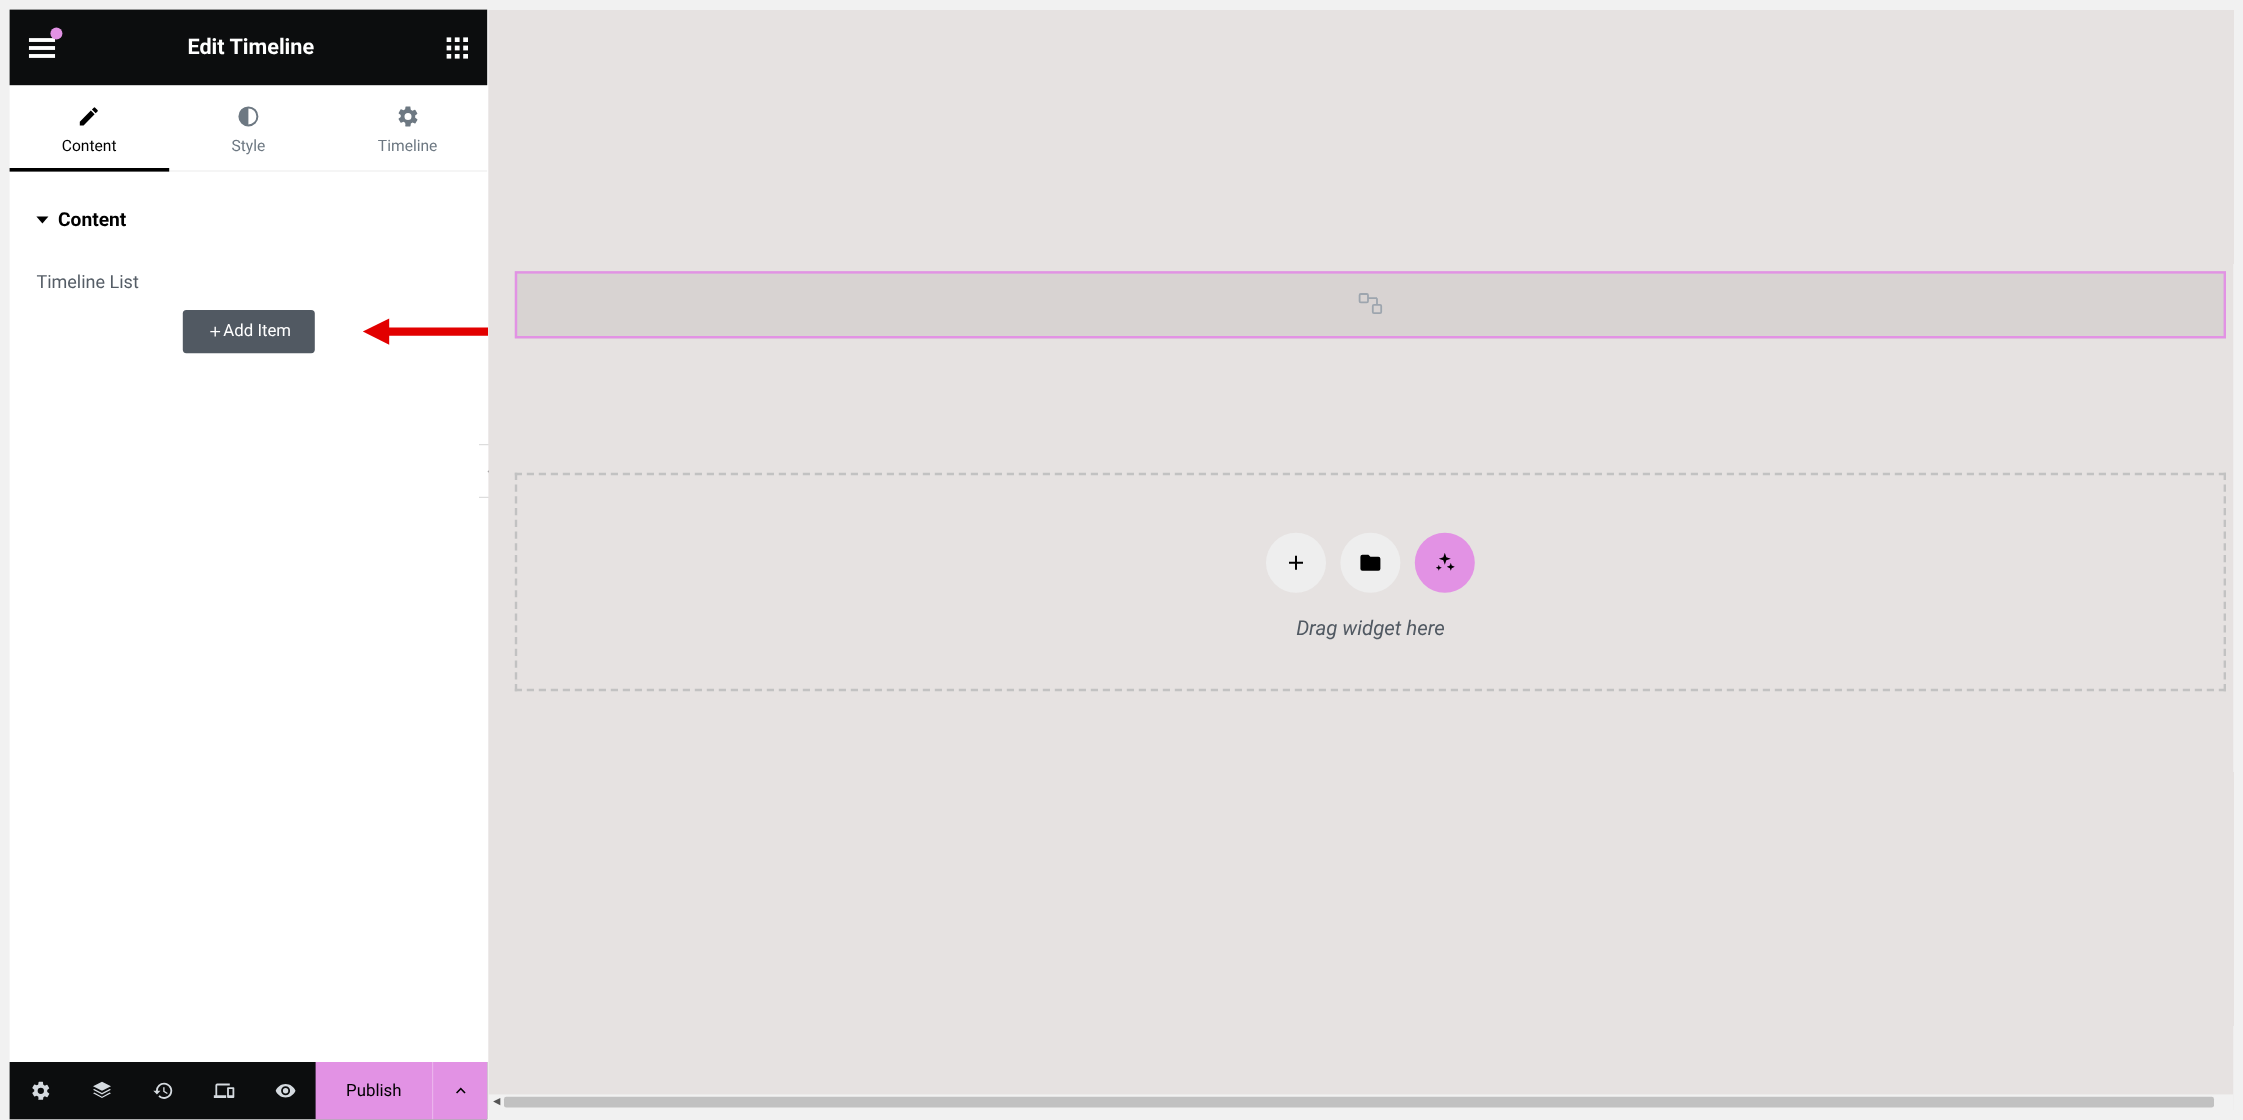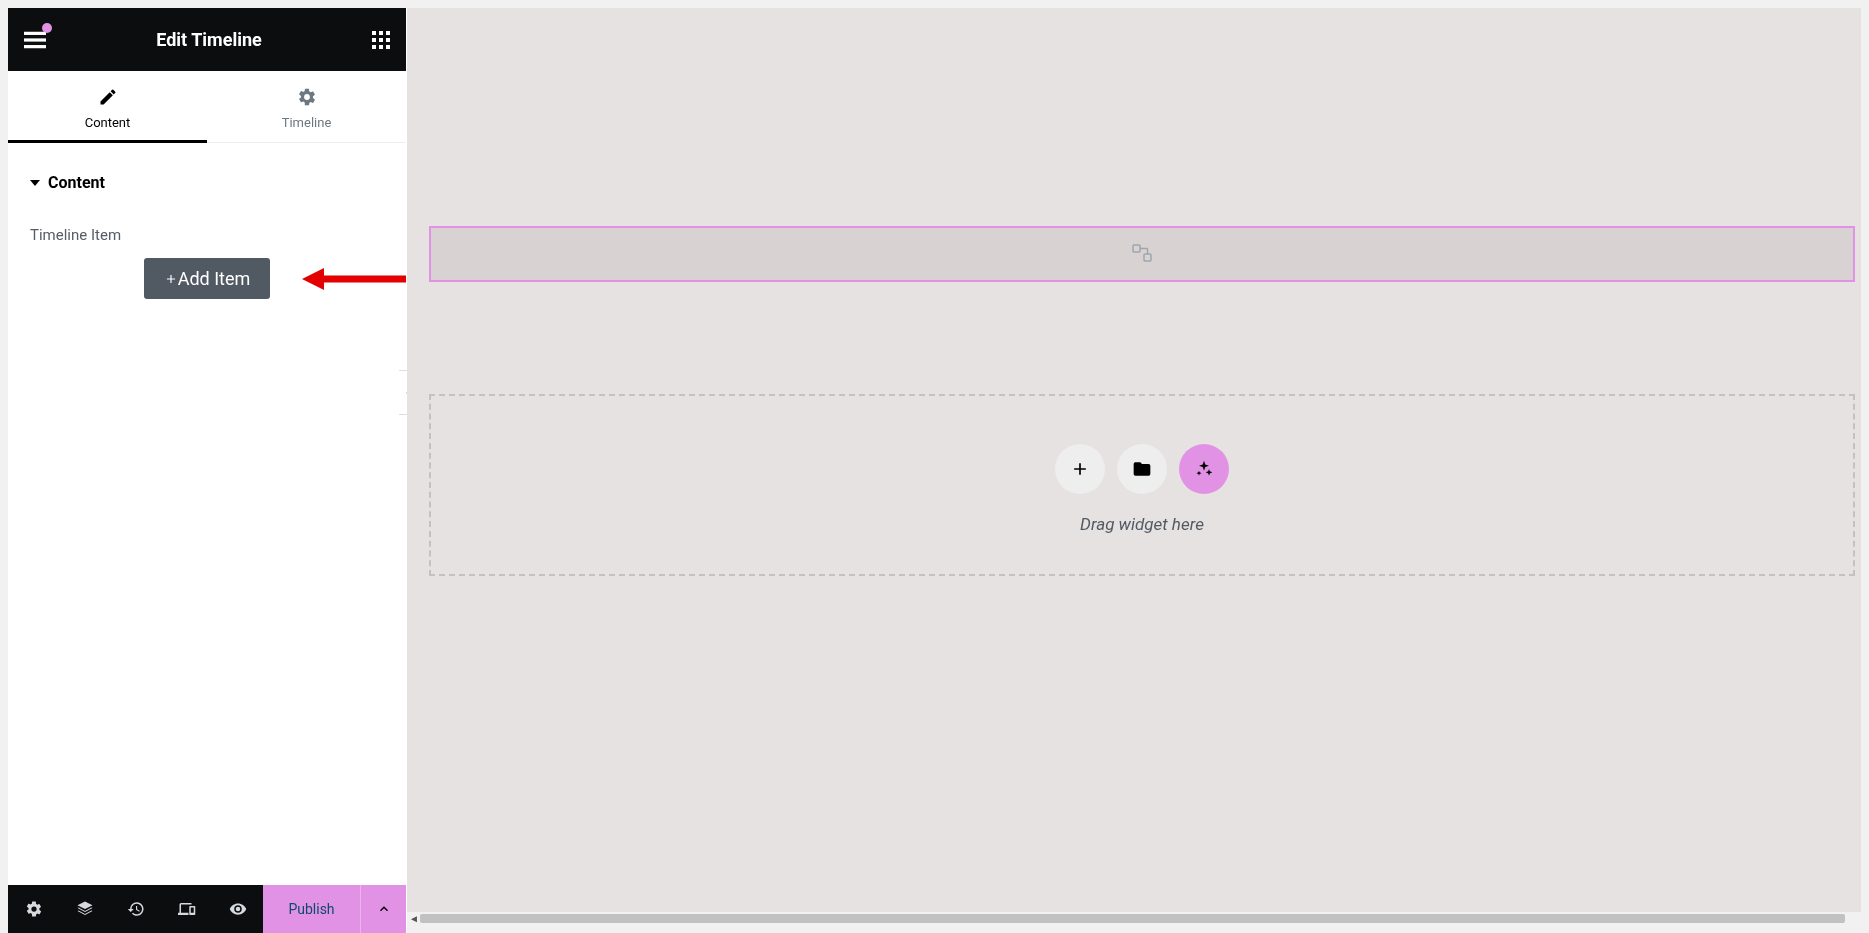--- a/index.html
+++ b/index.html
@@ -19,28 +19,28 @@
 .tab.active { color: #000; }
 .tab.active svg { fill: #000; }
 .tab.active::after { content: ''; position: absolute; bottom: -1px; left: 0; right: 0; height: 3px; background: #000; }
 .panel-body { flex: 1; padding: 12px 0; overflow-y: auto; }
 .section-header { display: flex; align-items: center; gap: 8px; padding: 18px 22px; cursor: pointer; }
 .section-header .caret { width: 0; height: 0; border-left: 5px solid transparent; border-right: 5px solid transparent; border-top: 6px solid #000; }
 .section-header .title { font-weight: 700; font-size: 16px; }
 .field { padding: 16px 22px 0; }
 .field-label { color: #555d66; font-size: 15px; }
 .add-item-wrap { margin-top: 14px; display: flex; justify-content: center; position: relative; }
-.add-item-btn { background: #515962; color: #fff; border: none; border-radius: 3px; padding: 10px 20px; font-size: 18px; cursor: pointer; display: flex; align-items: center; }
+.add-item-btn { background: #515962; color: #fff; border: none; border-radius: 3px; padding: 10px 20px; font-size: 14px; cursor: pointer; display: flex; align-items: center; }
 .add-item-btn svg { width: 14px; height: 14px; fill: #fff; }
 .arrow-annotation { position: absolute; left: 272px; top: 50%; transform: translateY(-50%); pointer-events: none; }
 .arrow-annotation svg { display: block; }
 .sidebar-footer { display: flex; height: 48px; background: #0c0d0e; }
 .footer-icon { flex: 0 0 51px; display: flex; align-items: center; justify-content: center; cursor: pointer; }
 .footer-icon svg { width: 18px; height: 18px; fill: #d5dadf; }
-.publish-btn { flex: 1; background: #e292e4; color: #0c4a6e; display: flex; align-items: center; justify-content: center; font-size: 14px; cursor: pointer; border: none; }
+.publish-btn { flex: 1; background: #e292e4; color: #000000; display: flex; align-items: center; justify-content: center; font-size: 14px; cursor: pointer; border: none; }
 .publish-toggle { flex: 0 0 46px; background: #e292e4; display: flex; align-items: center; justify-content: center; cursor: pointer; border-left: 1px solid rgba(255,255,255,0.3); }
 .publish-toggle svg { width: 16px; height: 16px; fill: #000; }
 .collapse-handle { position: absolute; left: 399px; top: 370px; width: 18px; height: 45px; background: #fff; border: 1px solid #ddd; border-left: none; border-radius: 0 4px 4px 0; display: flex; align-items: center; justify-content: center; cursor: pointer; }
 .collapse-handle svg { width: 10px; height: 10px; fill: #555; }
 
 .canvas-wrap { flex: 1; position: relative; background: #e6e2e1; margin: 8px 8px 8px 0; overflow: auto; }
 .canvas-inner { padding: 6px; margin-left: 16px; }
 .selected-widget { border: 2px solid #e292e4; background: #d8d3d2; height: 56px; margin: 212px 0 0 0; position: relative; display: flex; align-items: center; justify-content: center; }
 .selected-widget svg { width: 24px; height: 24px; fill: none; stroke: #9da5ae; stroke-width: 1.5; }
 .drop-zone { border: 2px dashed #c2c2c2; margin-top: 112px; padding: 48px 0 40px; display: flex; flex-direction: column; align-items: center; gap: 20px; }
@@ -87,33 +87,39 @@
 
     <div class="tabs">
       <div class="tab active">
         <svg viewBox="0 0 24 24">
             <path d="M3 17.25V21h3.75L17.81 9.94l-3.75-3.75L3 17.25zM20.71 7.04a1 1 0 0 0 0-1.41l-2.34-2.34a1 1 0 0 0-1.41 0l-1.83 1.83 3.75 3.75 1.83-1.83z"></path>
           </svg>
         <span>Content</span>
       </div>
       <div class="tab">
         <svg viewBox="0 0 24 24">
+            <path d="M12 2a10 10 0 1 0 0 20 10 10 0 0 0 0-20zm0 18V4a8 8 0 0 1 0 16z"></path>
+          </svg>
+        <span>Style</span>
+      </div>
+      <div class="tab">
+        <svg viewBox="0 0 24 24">
             <path d="M19.14 12.94a7.14 7.14 0 0 0 .05-.94 7.14 7.14 0 0 0-.05-.94l2.03-1.58a.5.5 0 0 0 .12-.64l-1.92-3.32a.5.5 0 0 0-.6-.22l-2.39.96a7.03 7.03 0 0 0-1.62-.94l-.36-2.54A.5.5 0 0 0 14 2h-4a.5.5 0 0 0-.5.42l-.36 2.54c-.58.24-1.12.56-1.62.94l-2.39-.96a.5.5 0 0 0-.6.22L2.61 8.48a.5.5 0 0 0 .12.64l2.03 1.58a7.14 7.14 0 0 0 0 1.88l-2.03 1.58a.5.5 0 0 0-.12.64l1.92 3.32a.5.5 0 0 0 .6.22l2.39-.96c.5.38 1.04.7 1.62.94l.36 2.54A.5.5 0 0 0 10 22h4a.5.5 0 0 0 .5-.42l.36-2.54c.58-.24 1.12-.56 1.62-.94l2.39.96a.5.5 0 0 0 .6-.22l1.92-3.32a.5.5 0 0 0-.12-.64l-2.03-1.58zM12 15.5A3.5 3.5 0 1 1 12 8.5a3.5 3.5 0 0 1 0 7z"></path>
           </svg>
         <span>Timeline</span>
       </div>
     </div>
 
     <div class="panel-body">
       <div class="section-header">
         <span class="caret"></span>
         <span class="title">Content</span>
       </div>
       <div class="field">
-        <div class="field-label">Timeline Item</div>
+        <div class="field-label">Timeline List</div>
         <div class="add-item-wrap">
           <button class="add-item-btn">
             <svg viewBox="0 0 24 24">
                 <path d="M19 13h-6v6h-2v-6H5v-2h6V5h2v6h6v2z"></path>
               </svg>
             <span>Add Item</span>
           </button>
           <div class="arrow-annotation">
             <svg width="112" height="28" viewBox="0 0 112 28">
               <line x1="112" y1="14" x2="18" y2="14" stroke="#e20000" stroke-width="7" stroke-linecap="round"></line>

